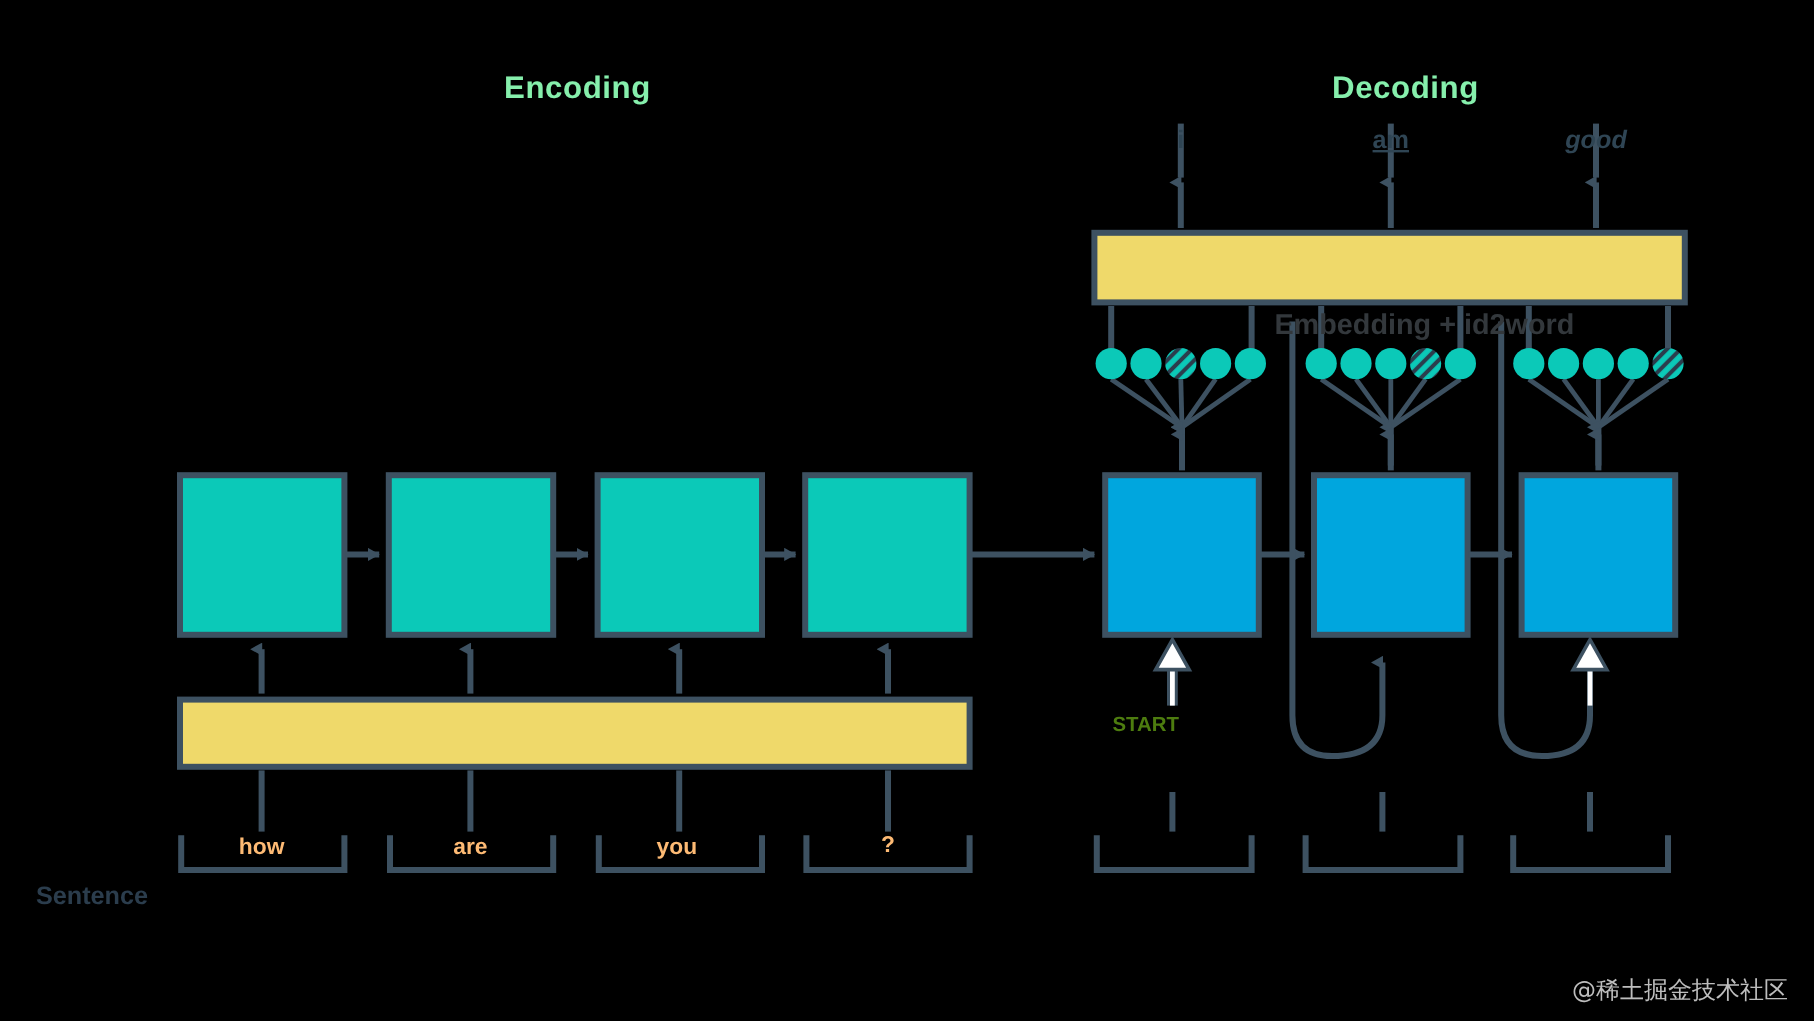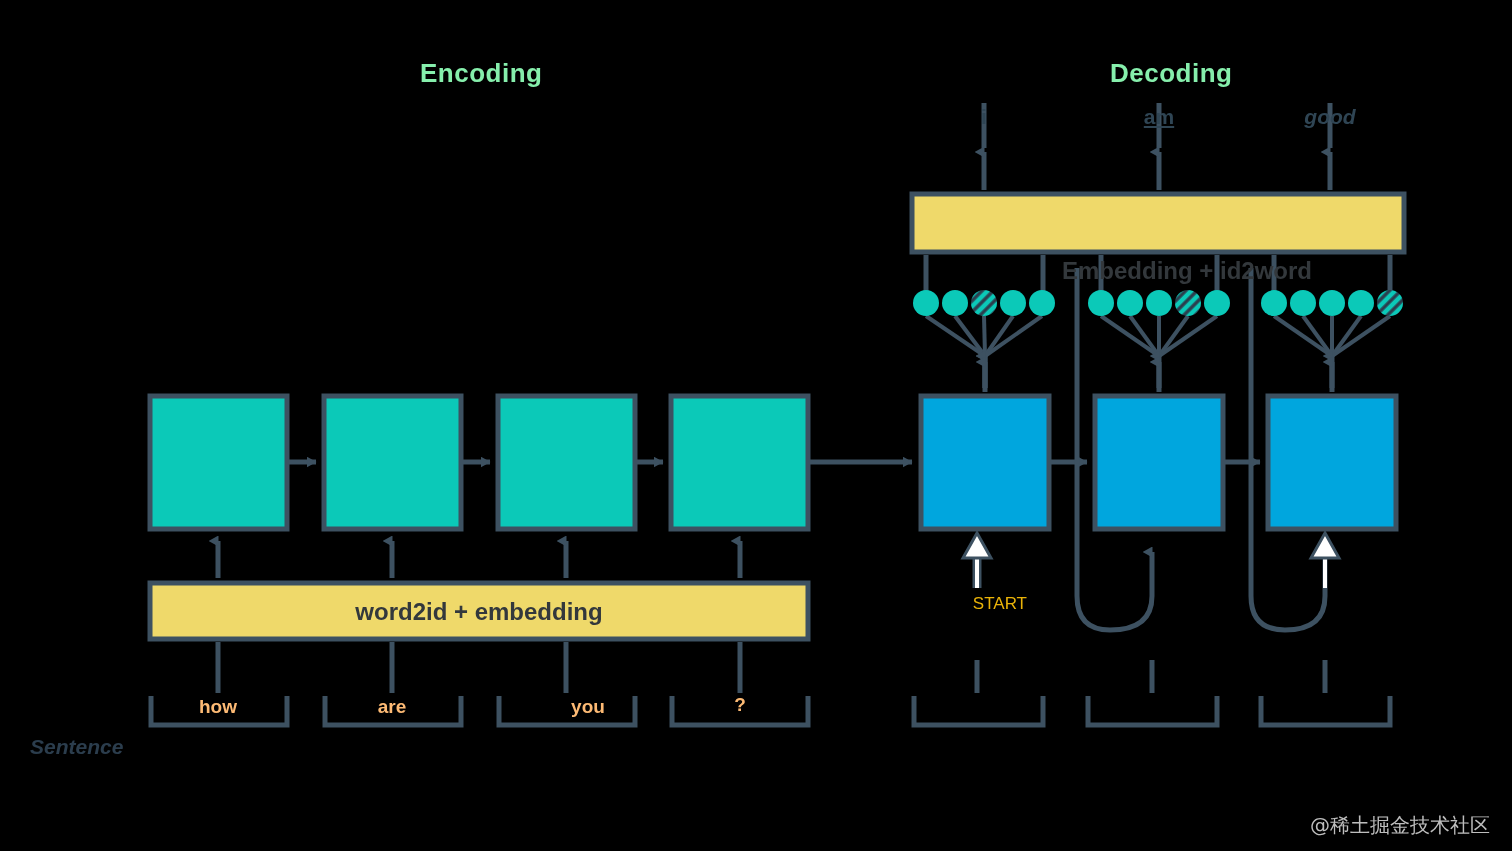--- a/index.html
+++ b/index.html
@@ -46,24 +46,24 @@
     position: absolute;
     font-size: 19px;
     font-weight: bold;
     color: #fdba74;
     white-space: nowrap;
     text-align: center;
   }
   .start-label {
     position: absolute;
     font-size: 17px;
-    font-weight: normal;
-    color: #eab308;
-    white-space: nowrap;
-    text-align: right;
+    font-weight: bold;
+    color: #4d7c0f;
+    white-space: nowrap;
+    text-align: left;
   }
   .side-label {
     position: absolute;
     font-size: 21px;
     font-weight: bold;
     color: #2b3d4d;
     white-space: nowrap;
   }
   .box-label {
     position: absolute;
@@ -270,32 +270,31 @@
         <path d="M1088 696 L1088 725 L1217 725 L1217 696"></path>
         <path d="M1261 696 L1261 725 L1390 725 L1390 696"></path>
       </g>
     </g>
   </svg>
 
   <div class="sect-title" style="left:420px; top:58px;">Encoding</div>
 
   <div class="sect-title" style="left:1110px; top:58px;">Decoding</div>
 
-  <div class="box-label" style="left:150px; top:598px; width:658px;">word2id + embedding</div>
 
   <div class="box-label" style="left:941px; top:209px; width:492px;margin-top:48px;">Embedding + id2word</div>
 
   <div class="word-bottom" style="left:168px; top:696px; width:100px;">how</div>
   <div class="word-bottom" style="left:342px; top:696px; width:100px;">are</div>
-  <div class="word-bottom" style="left:538px; top:696px; width:100px;text-align:center;">you</div>
+  <div class="word-bottom" style="left:514px; top:696px; width:100px;text-align:center;">you</div>
   <div class="word-bottom" style="left:690px; top:694px; width:100px;">?</div>
 
   <div class="word-top" style="left:934px; top:105px; width:100px;">i</div>
   <div class="word-top" style="left:1109px; top:105px; width:100px;text-decoration:underline;">am</div>
   <div class="word-top" style="left:1280px; top:105px; width:100px;font-style:italic;">good</div>
 
   <div class="start-label" style="left:927px; top:594px; width:100px;">START</div>
 
-  <div class="side-label" style="left:30px; top:735px;font-style:italic;">Sentence</div>
+  <div class="side-label" style="left:30px; top:735px;">Sentence</div>
 
   <div class="watermark">@稀土掘金技术社区</div>
 
 </div>
 
 </body></html>

